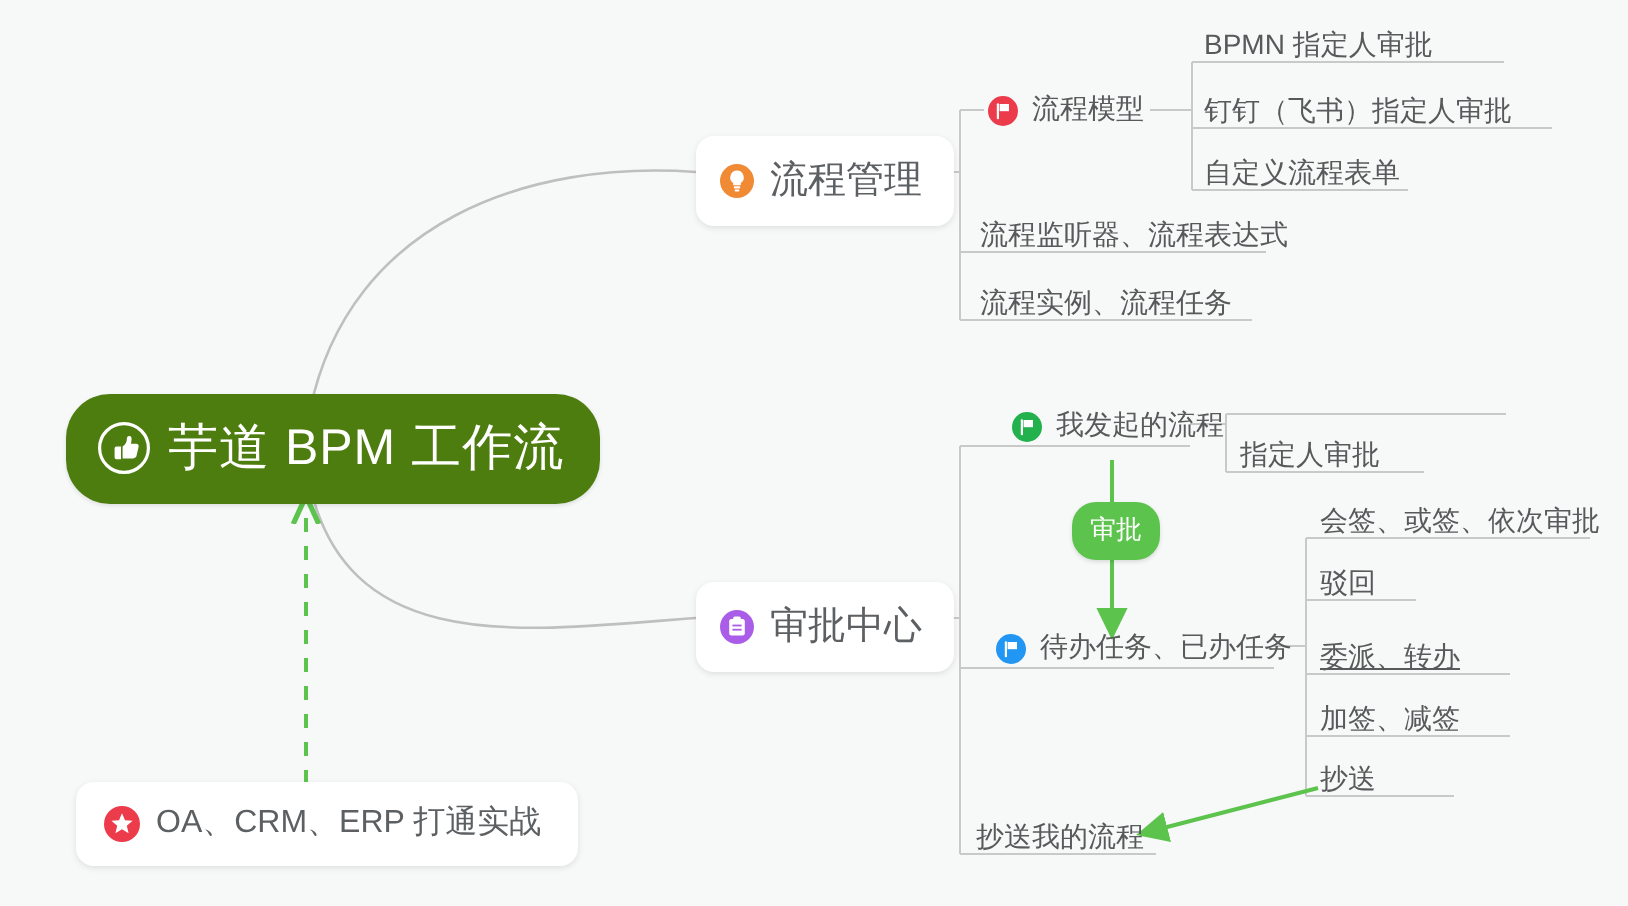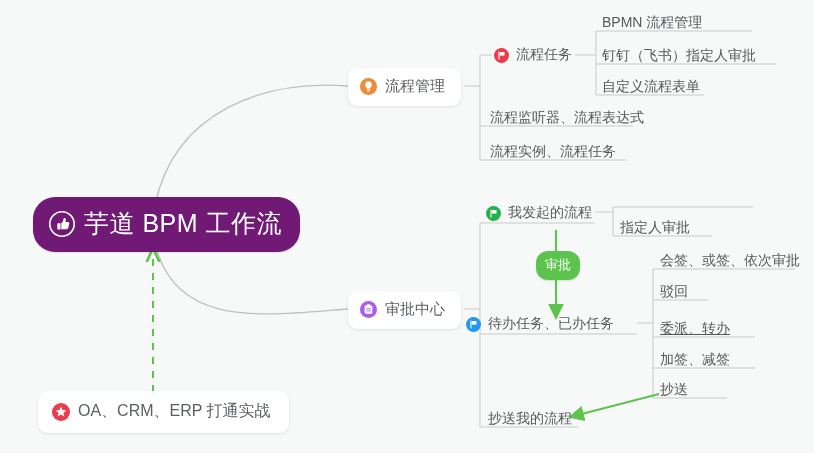--- a/index.html
+++ b/index.html
@@ -30,42 +30,42 @@
   .node {
     position: absolute;
     box-sizing: border-box;
     display: flex;
     align-items: center;
     white-space: nowrap;
   }
 
   
   .root {
-    background: #701a75;
+    background: #4d7c0f;
     border-radius: 22px;
     padding: 10px 18px 12px 16px;
     box-shadow: 0 1px 2px rgba(0,0,0,0.10);
   }
   .root .label {
     color: #ffffff;
     font-size: 25px;
     letter-spacing: 0.5px;
   }
   .root .icon { margin-right: 9px; }
 
   
   .card {
     background: #ffffff;
     border-radius: 9px;
     padding: 9px 16px 10px 12px;
     box-shadow: 0 1px 3px rgba(0,0,0,0.10);
   }
   .card .label {
     color: #5d6063;
-    font-size: 15px;
+    font-size: 19px;
   }
   .card .icon { margin-right: 8px; }
 
   
   .plain {
     padding: 4px 10px 5px 2px;
     color: #58595b;
     font-size: 14px;
   }
   .plain .label { color: #58595b; }
@@ -173,25 +173,25 @@
   </div>
 
   <div class="node plain" style="left:492px; top:42px;">
     <span class="icon">
       <svg width="15" height="15" viewBox="0 0 15 15">
         <circle cx="7.5" cy="7.5" r="7.5" fill="#ec3b4b"></circle>
         <rect x="4.4" y="3.6" width="1.1" height="8" rx="0.5" fill="#ffffff"></rect>
         <path d="M5.8 4.0 h4.7 v3.6 h-4.7 z" fill="#ffffff"></path>
       </svg>
     </span>
-    <span class="label">流程任务</span>
+    <span class="label">流程模型</span>
   </div>
 
   <div class="node plain" style="left:600px; top:10px;">
-    <span class="label">BPMN 流程管理</span>
+    <span class="label">BPMN 指定人审批</span>
   </div>
   <div class="node plain" style="left:600px; top:43px;">
     <span class="label">钉钉（飞书）指定人审批</span>
   </div>
   <div class="node plain" style="left:600px; top:74px;justify-content:center;">
     <span class="label">自定义流程表单</span>
   </div>
 
   <div class="node plain" style="left:488px; top:105px;">
     <span class="label">流程监听器、流程表达式</span>
@@ -206,39 +206,39 @@
         <circle cx="8.5" cy="8.5" r="8.5" fill="#a95de8"></circle>
         <rect x="4.6" y="4.5" width="7.8" height="8.2" rx="1.1" fill="#ffffff"></rect>
         <rect x="6.6" y="3.2" width="3.8" height="2.2" rx="0.8" fill="#ffffff"></rect>
         <rect x="6.2" y="7.3" width="4.6" height="0.9" fill="#a95de8"></rect>
         <rect x="6.2" y="9.4" width="4.6" height="0.9" fill="#a95de8"></rect>
       </svg>
     </span>
     <span class="label">审批中心</span>
   </div>
 
-  <div class="node plain" style="left:484px; top:200px;">
+  <div class="node plain" style="left:504px; top:200px;">
     <span class="icon">
       <svg width="15" height="15" viewBox="0 0 15 15">
         <circle cx="7.5" cy="7.5" r="7.5" fill="#22b14c"></circle>
         <rect x="4.4" y="3.6" width="1.1" height="8" rx="0.5" fill="#ffffff"></rect>
         <path d="M5.8 4.0 h4.7 v3.6 h-4.7 z" fill="#ffffff"></path>
       </svg>
     </span>
     <span class="label">我发起的流程</span>
   </div>
   <div class="node plain" style="left:618px; top:215px;">
     <span class="label">指定人审批</span>
   </div>
 
   <div class="node tag" style="left:536px; top:251px;">
     <span class="label">审批</span>
   </div>
 
-  <div class="node plain" style="left:464px; top:311px;">
+  <div class="node plain" style="left:496px; top:311px;">
     <span class="icon">
       <svg width="15" height="15" viewBox="0 0 15 15">
         <circle cx="7.5" cy="7.5" r="7.5" fill="#2196f3"></circle>
         <rect x="4.4" y="3.6" width="1.1" height="8" rx="0.5" fill="#ffffff"></rect>
         <path d="M5.8 4.0 h4.7 v3.6 h-4.7 z" fill="#ffffff"></path>
       </svg>
     </span>
     <span class="label">待办任务、已办任务</span>
   </div>
 

